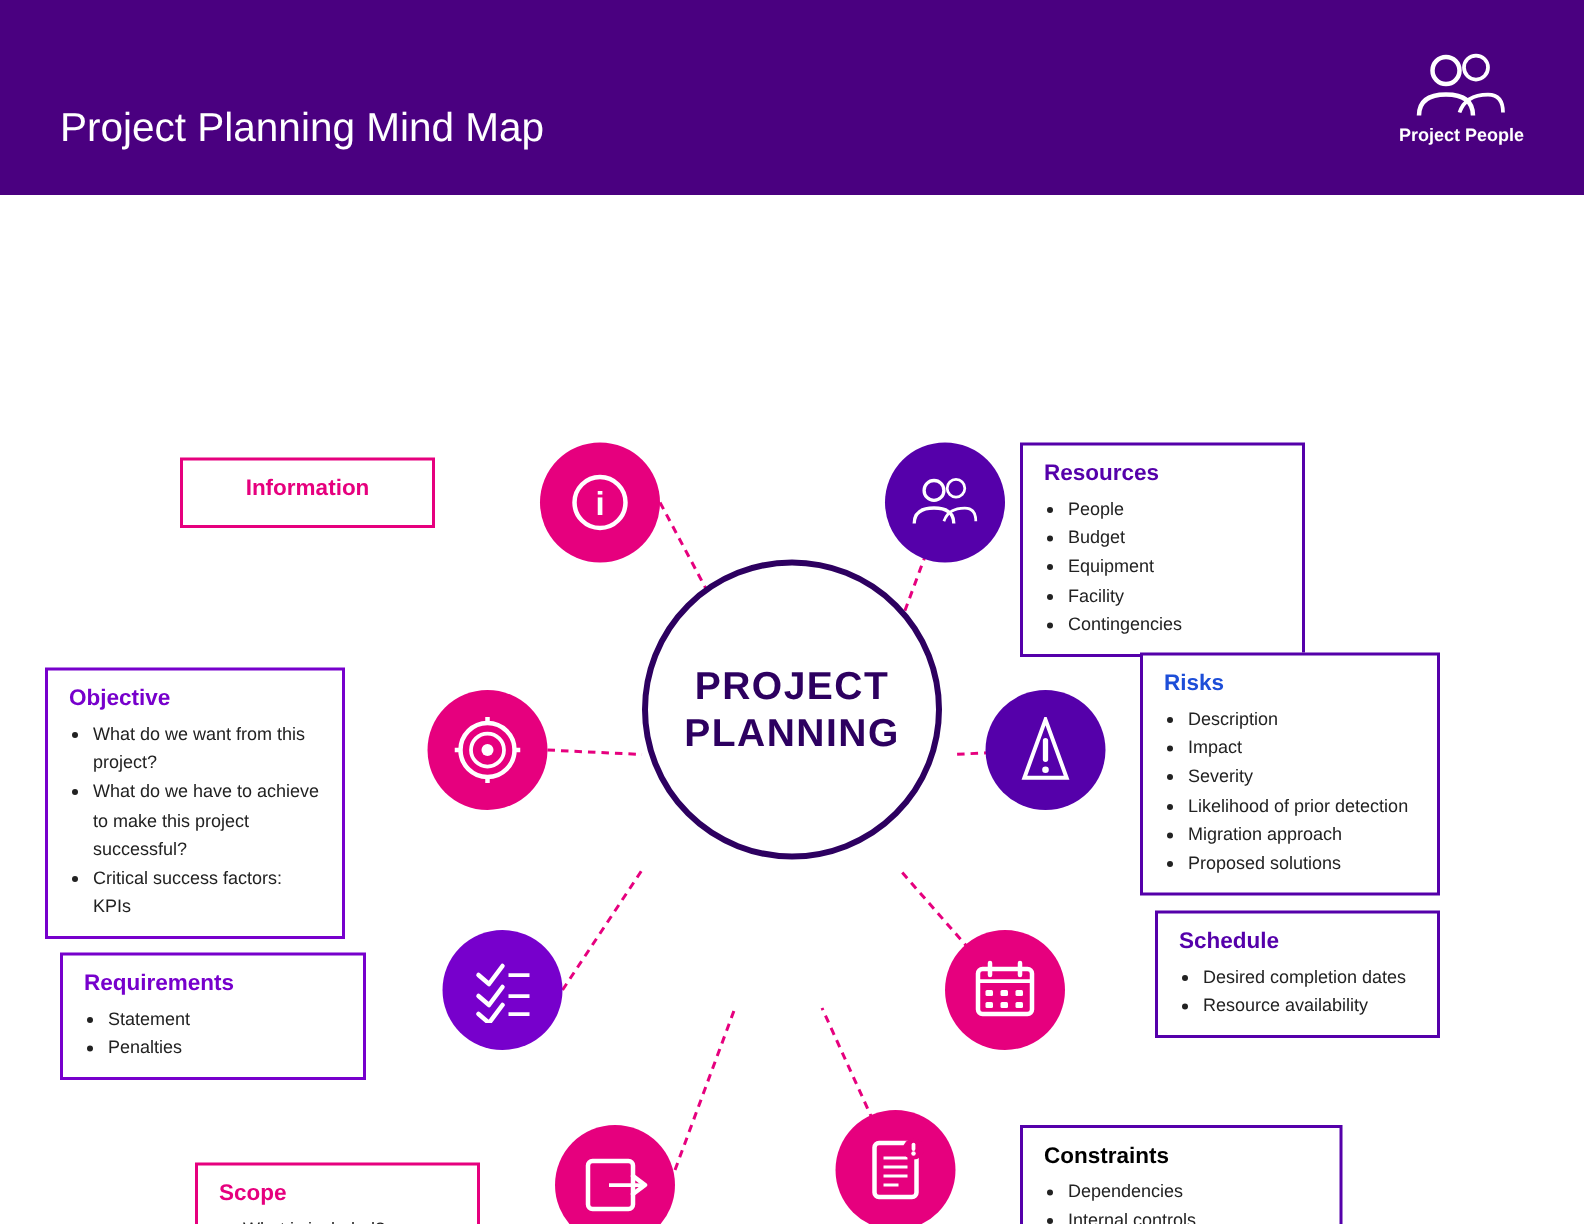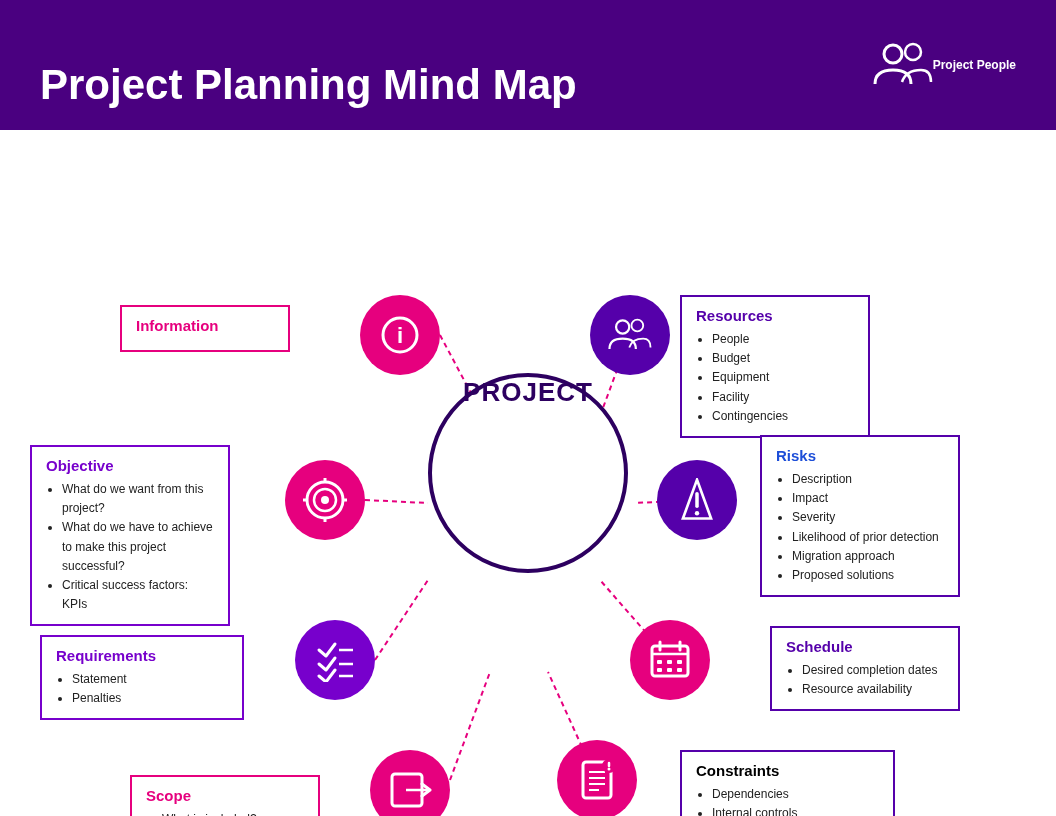--- a/index.html
+++ b/index.html
@@ -8,27 +8,27 @@
     .header {
       background: #4a0080;
       padding: 20px 40px;
       display: flex;
       align-items: center;
       justify-content: space-between;
       height: 130px;
     }
     .header-title {
       color: #fff;
-      font-size: 42px;
-      font-weight: 700;
+      font-size: 27px;
+      font-weight: 400;
       margin-top: 40px;
     }
     .header-icon {
       display: flex;
-      flex-direction: row;
+      flex-direction: column;
       align-items: center;
       color: #fff;
       font-size: 12px;
       font-weight: bold;
     }
     .header-icon svg {
       width: 60px;
       height: 50px;
     }
 
@@ -44,21 +44,21 @@
       position: absolute;
       left: 50%;
       top: 50%;
       transform: translate(-50%, -50%);
       width: 200px;
       height: 200px;
       border-radius: 50%;
       border: 4px solid #2d0060;
       background: #fff;
       display: flex;
-      align-items: flex-start;
+      align-items: center;
       justify-content: center;
       text-align: center;
       z-index: 10;
     }
     .center-text {
       font-size: 26px;
       font-weight: 900;
       color: #2d0060;
       line-height: 1.2;
       letter-spacing: 1px;
@@ -133,36 +133,36 @@
       margin-bottom: 6px;
     }
     .info-box ul {
       list-style: disc;
       padding-left: 16px;
       font-size: 12px;
       color: #222;
       line-height: 1.6;
     }
 
-    .box-information { border-color: #e6007e; left: 120px; top: 175px; }
+    .box-information { border-color: #e6007e; left: 120px; top: 175px; text-align: center; }
     .box-information h3 { color: #e6007e; }
 
     .box-resources { border-color: #5500aa; left: 680px; top: 165px; width: 190px; }
     .box-resources h3 { color: #5500aa; }
 
     .box-objective { border-color: #7700cc; left: 30px; top: 315px; width: 200px; }
     .box-objective h3 { color: #7700cc; }
 
     .box-risks { border-color: #5500aa; left: 760px; top: 305px; width: 200px; }
     .box-risks h3 { color: #1d4ed8; }
 
     .box-requirements { border-color: #7700cc; left: 40px; top: 505px; width: 204px; }
     .box-requirements h3 { color: #7700cc; }
 
-    .box-schedule { border-color: #5500aa; left: 770px; top: 496px; width: 190px; }
+    .box-schedule { border-color: #5500aa; left: 770px; top: 477px; width: 190px; }
     .box-schedule h3 { color: #5500aa; }
 
     .box-scope { border-color: #e6007e; left: 130px; top: 645px; width: 190px; }
     .box-scope h3 { color: #e6007e; }
 
     .box-constraints { border-color: #5500aa; left: 680px; top: 620px; width: 215px; }
     .box-constraints h3 { color: #000000; }
 
     
     .connectors-svg {
@@ -206,20 +206,21 @@
     <line x1="670" y1="530" x2="600" y2="450" stroke="#e6007e" stroke-width="2" stroke-dasharray="5,4"></line>
 
     <line x1="450" y1="650" x2="490" y2="542" stroke="#e6007e" stroke-width="2" stroke-dasharray="5,4"></line>
 
     <line x1="597" y1="650" x2="548" y2="542" stroke="#e6007e" stroke-width="2" stroke-dasharray="5,4"></line>
   </svg>
 
   <div class="center-circle">
     <div class="center-text">
       <span>PROJECT</span><br>
+      <span>PLANNING</span>
     </div>
   </div>
 
   <div class="icon-circle ic-info">
     <svg width="40" height="40" viewBox="0 0 40 40">
       <circle cx="20" cy="20" r="17" fill="none" stroke="#fff" stroke-width="3"></circle>
       <text x="20" y="28" text-anchor="middle" fill="#fff" font-size="22" font-weight="bold" font-family="Arial">i</text>
     </svg>
   </div>
 

